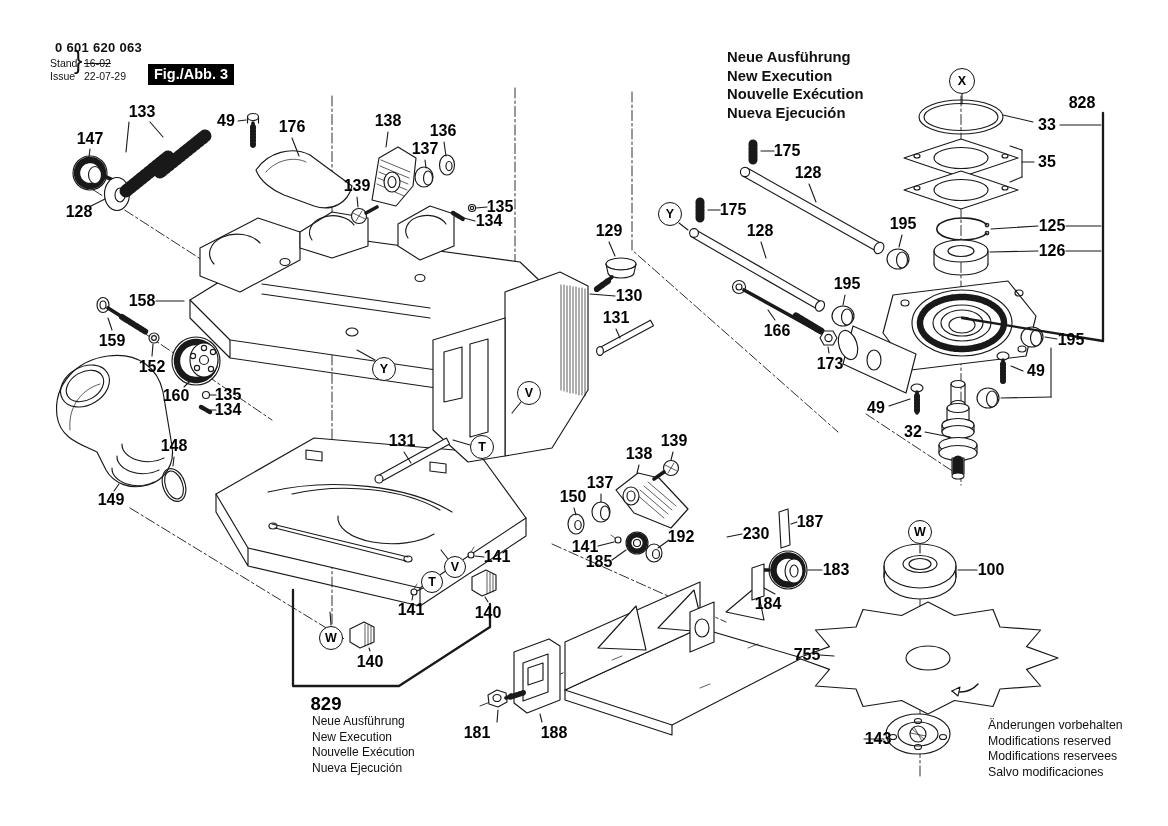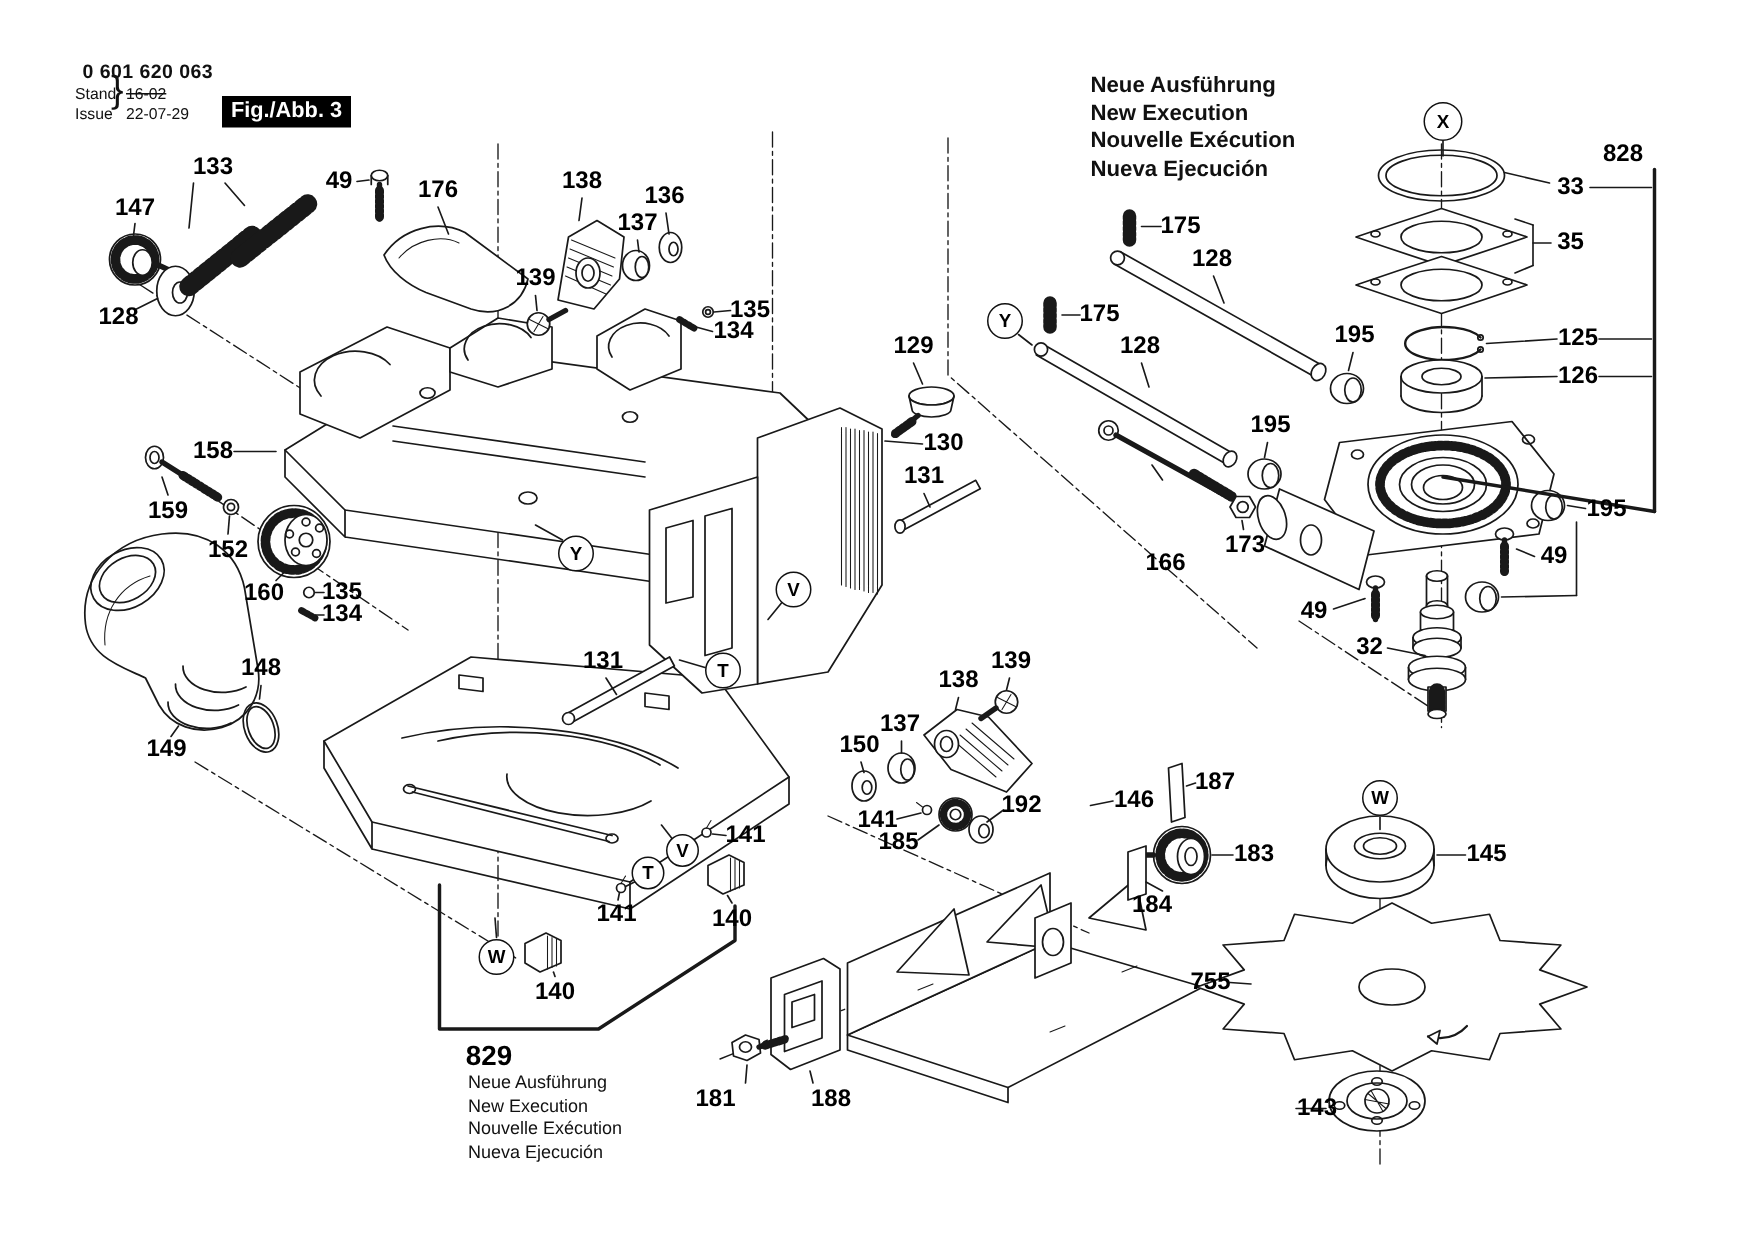--- a/index.html
+++ b/index.html
@@ -56,20 +56,26 @@
     <div>Neue Ausführung</div>
     <div>New Execution</div>
     <div>Nouvelle Exécution</div>
     <div>Nueva Ejecución</div>
   </div>
   <div class="note" id="note-829">
     <div>Neue Ausführung</div>
     <div>New Execution</div>
     <div>Nouvelle Exécution</div>
     <div>Nueva Ejecución</div>
+  </div>
+  <div class="note" id="note-modifications">
+    <div>Änderungen vorbehalten</div>
+    <div>Modifications reserved</div>
+    <div>Modifications reservees</div>
+    <div>Salvo modificaciones</div>
   </div>
 
   <svg id="drawing" width="1168" height="826" viewBox="0 0 1168 826">
 
     <g>
       <path class="axis" d="M332,96 V640"></path>
       <path class="axis" d="M515,88 V452"></path>
       <path class="axis" d="M632,92 V250 L838,432"></path>
       <path class="axis" d="M78,180 L345,352"></path>
       <path class="axis" d="M100,303 L272,420"></path>
@@ -460,36 +466,36 @@
       <div class="part-label" style="left: 411px; top: 610px;">141</div>
       <div class="part-label" style="left: 488px; top: 613px;">140</div>
       <div class="part-label" style="left: 370px; top: 662px;">140</div>
       <div class="part-label lg" style="left: 326px; top: 704px;">829</div>
       <div class="part-label" style="left: 477px; top: 733px; text-align: right;">181</div>
       <div class="part-label" style="left: 542px; top: 733px; margin-left: 12px;">188</div>
       <div class="part-label" style="left: 573px; top: 497px;">150</div>
       <div class="part-label" style="left: 600px; top: 483px;">137</div>
       <div class="part-label" style="left: 639px; top: 454px;">138</div>
       <div class="part-label" style="left: 674px; top: 441px;">139</div>
-      <div class="part-label" style="left: 756px; top: 534px;">146</div>
+      <div class="part-label" style="left: 756px; top: 534px;">230</div>
       <div class="part-label" style="left: 810px; top: 522px;">187</div>
       <div class="part-label" style="left: 836px; top: 570px;">183</div>
       <div class="part-label" style="left: 768px; top: 604px;">184</div>
       <div class="part-label" style="left: 681px; top: 537px;">192</div>
       <div class="part-label" style="left: 599px; top: 562px;">185</div>
       <div class="part-label" style="left: 585px; top: 547px;">141</div>
       <div class="part-label" style="left: 807px; top: 655px;">755</div>
-      <div class="part-label" style="left: 991px; top: 570px;">145</div>
+      <div class="part-label" style="left: 991px; top: 570px;">100</div>
       <div class="part-label" style="left: 851px; top: 739px; margin-left: 27px;">143</div>
       <div class="part-label" style="left: 787px; top: 151px;">175</div>
       <div class="part-label" style="left: 808px; top: 173px;">128</div>
       <div class="part-label" style="left: 733px; top: 210px;">175</div>
       <div class="part-label" style="left: 760px; top: 231px;">128</div>
       <div class="part-label" style="left: 903px; top: 224px;">195</div>
-      <div class="part-label" style="left: 777px; top: 331px; margin-top: 45px;">166</div>
+      <div class="part-label" style="left: 777px; top: 331px;">166</div>
       <div class="part-label" style="left: 830px; top: 364px;">173</div>
       <div class="part-label" style="left: 847px; top: 284px;">195</div>
       <div class="part-label" style="left: 1036px; top: 371px;">49</div>
       <div class="part-label" style="left: 876px; top: 408px;">49</div>
       <div class="part-label" style="left: 913px; top: 432px;">32</div>
       <div class="part-label" style="left: 1071px; top: 340px;">195</div>
       <div class="part-label" style="left: 1047px; top: 125px;">33</div>
       <div class="part-label" style="left: 1047px; top: 162px;">35</div>
       <div class="part-label" style="left: 1082px; top: 103px;">828</div>
       <div class="part-label" style="left: 1052px; top: 226px;">125</div>

